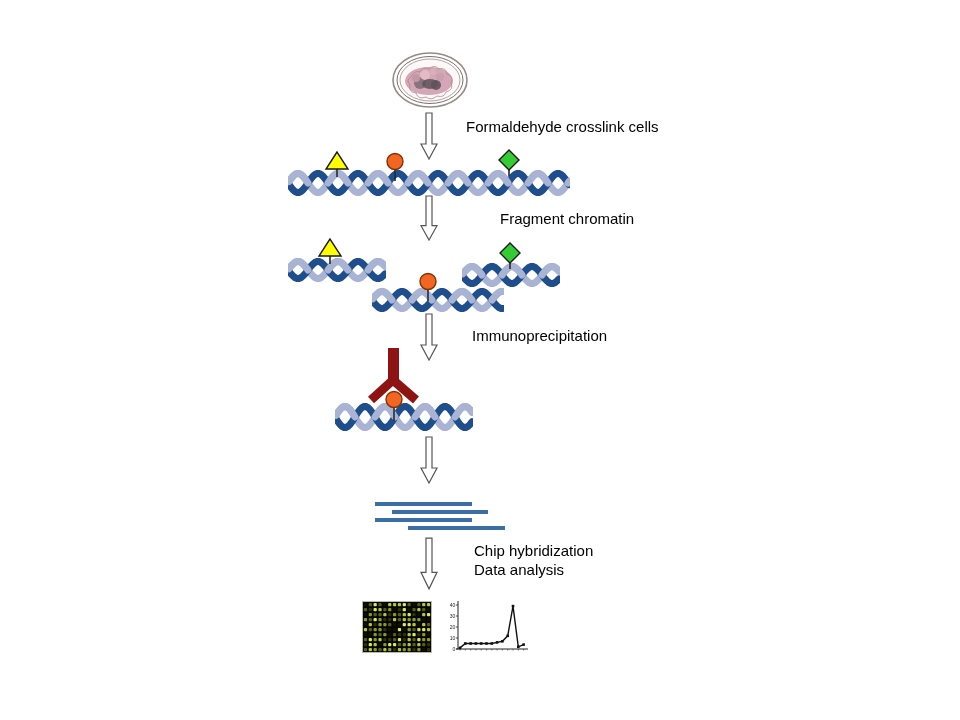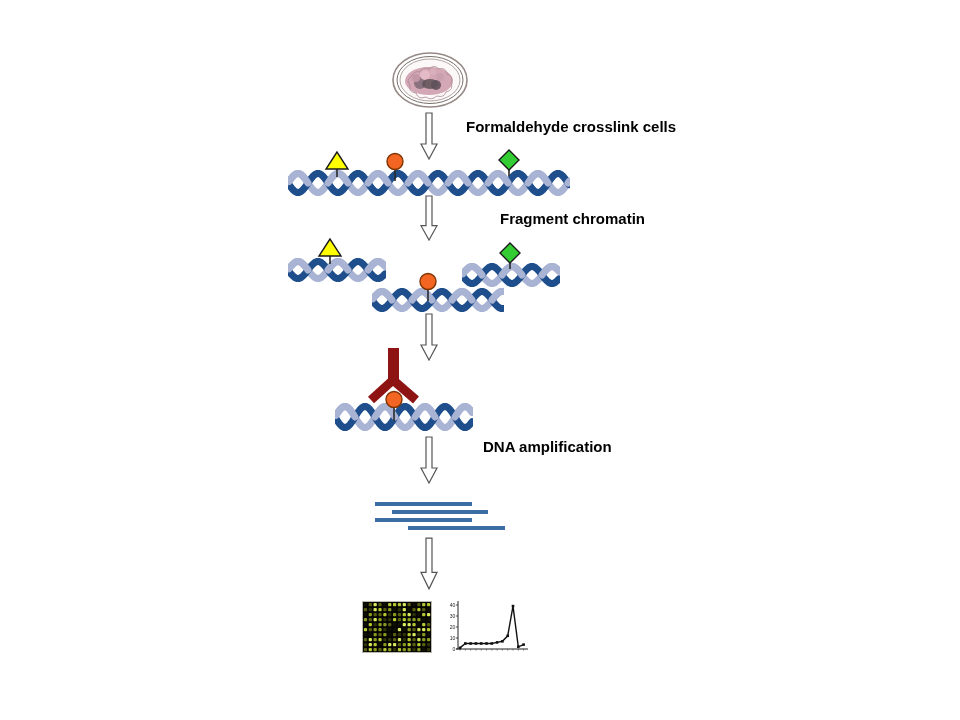--- a/index.html
+++ b/index.html
@@ -2,21 +2,21 @@
 <html style="--bg: #FFFFFF; --arrow-fill: #FFFFFF; --arrow-stroke: #555555; --bar: #3A6EA5; --label: #000000; --m-tri: #FFFF00; --m-circ: #F26522; --m-dia: #33CC33; --circ-outline: #7F3300; --antibody: #8E1414; --ma-bg: #050502;"><head>
 <meta charset="utf-8">
 <style>
   html,body{margin:0;padding:0;background:#fff;}
   .canvas{
     position:relative;width:960px;height:720px;background:var(--bg,#fff);
     font-family:"Liberation Sans",sans-serif;overflow:hidden;
   }
   .abs{position:absolute;}
   .lbl{
-    position:absolute;font-weight:bold;font-size:15px;line-height:19px;
+    position:absolute;font-weight:normal;font-size:15px;line-height:19px;
     color:var(--label,#000);white-space:nowrap;letter-spacing:0px;
   }
   .arrow polygon{fill:var(--arrow-fill,#fff);stroke:var(--arrow-stroke,#555);stroke-width:1.2;}
   .marker .stem{stroke:#2a2a2a;stroke-width:1.6;}
   .m-tri polygon{fill:var(--m-tri,#ff0);stroke:#1a1a1a;stroke-width:1.4;}
   .m-circ circle{fill:var(--m-circ,#f26522);stroke:var(--circ-outline,#7f3300);stroke-width:1.4;}
   .m-dia polygon{fill:var(--m-dia,#33cc33);stroke:#1a1a1a;stroke-width:1.4;}
   .antibody .ab{fill:var(--antibody,#8e1414);stroke:none;}
   .antibody .ab-arm{stroke:var(--antibody,#8e1414);stroke-width:9;fill:none;stroke-linecap:butt;}
   .bar{position:absolute;height:4px;background:var(--bar,#3a6ea5);}
@@ -58,22 +58,28 @@
   <svg class="abs arrow" style="left:420px;top:537px" width="18" height="53" viewBox="0 0 18 48" preserveAspectRatio="none">
       <polygon points="6,1 12,1 12,32 17,32 9,47 1,32 6,32"></polygon>
     </svg>
 
   <div class="lbl" style="left:466px;top:117px">
     <div>Formaldehyde crosslink cells</div>
   </div>
   <div class="lbl" style="left:500px;top:209px">
     <div>Fragment chromatin</div>
   </div>
+  <div class="lbl" style="left:472px;top:326px">
+    <div>Immunoprecipitation</div>
+  </div>
   <div class="lbl" style="left:483px;top:437px">
-    <div>DNA amplification</div>
+  </div>
+  <div class="lbl" style="left:474px;top:541px">
+    <div>Chip hybridization</div>
+    <div>Data analysis</div>
   </div>
 
   <svg class="abs" style="left:288px;top:170px" width="282" height="26" viewBox="0 0 282 26">
       <path d="M1.0,11.5L3.0,8.7L5.0,6.3L7.0,4.5L9.0,3.6L11.0,3.6L13.0,4.5L15.0,6.3L17.0,8.7L19.0,11.5L21.0,14.5L23.0,17.3L25.0,19.7L27.0,21.5L29.0,22.4L31.0,22.4L33.0,21.5L35.0,19.7L37.0,17.3L39.0,14.5L41.0,11.5L43.0,8.7L45.0,6.3L47.0,4.5L49.0,3.6L51.0,3.6L53.0,4.5L55.0,6.3L57.0,8.7L59.0,11.5L61.0,14.5L63.0,17.3L65.0,19.7L67.0,21.5L69.0,22.4L71.0,22.4L73.0,21.5L75.0,19.7L77.0,17.3L79.0,14.5L81.0,11.5L83.0,8.7L85.0,6.3L87.0,4.5L89.0,3.6L91.0,3.6L93.0,4.5L95.0,6.3L97.0,8.7L99.0,11.5L101.0,14.5L103.0,17.3L105.0,19.7L107.0,21.5L109.0,22.4L111.0,22.4L113.0,21.5L115.0,19.7L117.0,17.3L119.0,14.5L121.0,11.5L123.0,8.7L125.0,6.3L127.0,4.5L129.0,3.6L131.0,3.6L133.0,4.5L135.0,6.3L137.0,8.7L139.0,11.5L141.0,14.5L143.0,17.3L145.0,19.7L147.0,21.5L149.0,22.4L151.0,22.4L153.0,21.5L155.0,19.7L157.0,17.3L159.0,14.5L161.0,11.5L163.0,8.7L165.0,6.3L167.0,4.5L169.0,3.6L171.0,3.6L173.0,4.5L175.0,6.3L177.0,8.7L179.0,11.5L181.0,14.5L183.0,17.3L185.0,19.7L187.0,21.5L189.0,22.4L191.0,22.4L193.0,21.5L195.0,19.7L197.0,17.3L199.0,14.5L201.0,11.5L203.0,8.7L205.0,6.3L207.0,4.5L209.0,3.6L211.0,3.6L213.0,4.5L215.0,6.3L217.0,8.7L219.0,11.5L221.0,14.5L223.0,17.3L225.0,19.7L227.0,21.5L229.0,22.4L231.0,22.4L233.0,21.5L235.0,19.7L237.0,17.3L239.0,14.5L241.0,11.5L243.0,8.7L245.0,6.3L247.0,4.5L249.0,3.6L251.0,3.6L253.0,4.5L255.0,6.3L257.0,8.7L259.0,11.5L261.0,14.5L263.0,17.3L265.0,19.7L267.0,21.5L269.0,22.4L271.0,22.4L273.0,21.5L275.0,19.7L277.0,17.3L279.0,14.5L281.0,11.5L281.0,11.5" fill="none" stroke="#A9B3D4" stroke-width="7" stroke-linecap="round"></path>
       <path d="M1.0,14.5L3.0,17.3L5.0,19.7L7.0,21.5L9.0,22.4L11.0,22.4L13.0,21.5L15.0,19.7L17.0,17.3L19.0,14.5L21.0,11.5L23.0,8.7L25.0,6.3L27.0,4.5L29.0,3.6L31.0,3.6L33.0,4.5L35.0,6.3L37.0,8.7L39.0,11.5L41.0,14.5L43.0,17.3L45.0,19.7L47.0,21.5L49.0,22.4L51.0,22.4L53.0,21.5L55.0,19.7L57.0,17.3L59.0,14.5L61.0,11.5L63.0,8.7L65.0,6.3L67.0,4.5L69.0,3.6L71.0,3.6L73.0,4.5L75.0,6.3L77.0,8.7L79.0,11.5L81.0,14.5L83.0,17.3L85.0,19.7L87.0,21.5L89.0,22.4L91.0,22.4L93.0,21.5L95.0,19.7L97.0,17.3L99.0,14.5L101.0,11.5L103.0,8.7L105.0,6.3L107.0,4.5L109.0,3.6L111.0,3.6L113.0,4.5L115.0,6.3L117.0,8.7L119.0,11.5L121.0,14.5L123.0,17.3L125.0,19.7L127.0,21.5L129.0,22.4L131.0,22.4L133.0,21.5L135.0,19.7L137.0,17.3L139.0,14.5L141.0,11.5L143.0,8.7L145.0,6.3L147.0,4.5L149.0,3.6L151.0,3.6L153.0,4.5L155.0,6.3L157.0,8.7L159.0,11.5L161.0,14.5L163.0,17.3L165.0,19.7L167.0,21.5L169.0,22.4L171.0,22.4L173.0,21.5L175.0,19.7L177.0,17.3L179.0,14.5L181.0,11.5L183.0,8.7L185.0,6.3L187.0,4.5L189.0,3.6L191.0,3.6L193.0,4.5L195.0,6.3L197.0,8.7L199.0,11.5L201.0,14.5L203.0,17.3L205.0,19.7L207.0,21.5L209.0,22.4L211.0,22.4L213.0,21.5L215.0,19.7L217.0,17.3L219.0,14.5L221.0,11.5L223.0,8.7L225.0,6.3L227.0,4.5L229.0,3.6L231.0,3.6L233.0,4.5L235.0,6.3L237.0,8.7L239.0,11.5L241.0,14.5L243.0,17.3L245.0,19.7L247.0,21.5L249.0,22.4L251.0,22.4L253.0,21.5L255.0,19.7L257.0,17.3L259.0,14.5L261.0,11.5L263.0,8.7L265.0,6.3L267.0,4.5L269.0,3.6L271.0,3.6L273.0,4.5L275.0,6.3L277.0,8.7L279.0,11.5L281.0,14.5L281.0,14.5" fill="none" stroke="#1E4E8C" stroke-width="7" stroke-linecap="round"></path>
       <path d="M1.0,11.5L3.0,8.7L5.0,6.3L7.0,4.5L9.0,3.6L11.0,3.6L13.0,4.5L15.0,6.3L17.0,8.7L19.0,11.5L20.0,13.0" fill="none" stroke="#A9B3D4" stroke-width="7" stroke-linecap="round"></path>
       <path d="M40.0,13.0L42.0,10.1L44.0,7.4L46.0,5.3L48.0,4.0L50.0,3.5L52.0,4.0L54.0,5.3L56.0,7.4L58.0,10.1L60.0,13.0L60.0,13.0" fill="none" stroke="#A9B3D4" stroke-width="7" stroke-linecap="round"></path>
       <path d="M80.0,13.0L82.0,10.1L84.0,7.4L86.0,5.3L88.0,4.0L90.0,3.5L92.0,4.0L94.0,5.3L96.0,7.4L98.0,10.1L100.0,13.0L100.0,13.0" fill="none" stroke="#A9B3D4" stroke-width="7" stroke-linecap="round"></path>
       <path d="M120.0,13.0L122.0,10.1L124.0,7.4L126.0,5.3L128.0,4.0L130.0,3.5L132.0,4.0L134.0,5.3L136.0,7.4L138.0,10.1L140.0,13.0L140.0,13.0" fill="none" stroke="#A9B3D4" stroke-width="7" stroke-linecap="round"></path>
       <path d="M160.0,13.0L162.0,10.1L164.0,7.4L166.0,5.3L168.0,4.0L170.0,3.5L172.0,4.0L174.0,5.3L176.0,7.4L178.0,10.1L180.0,13.0L180.0,13.0" fill="none" stroke="#A9B3D4" stroke-width="7" stroke-linecap="round"></path>

